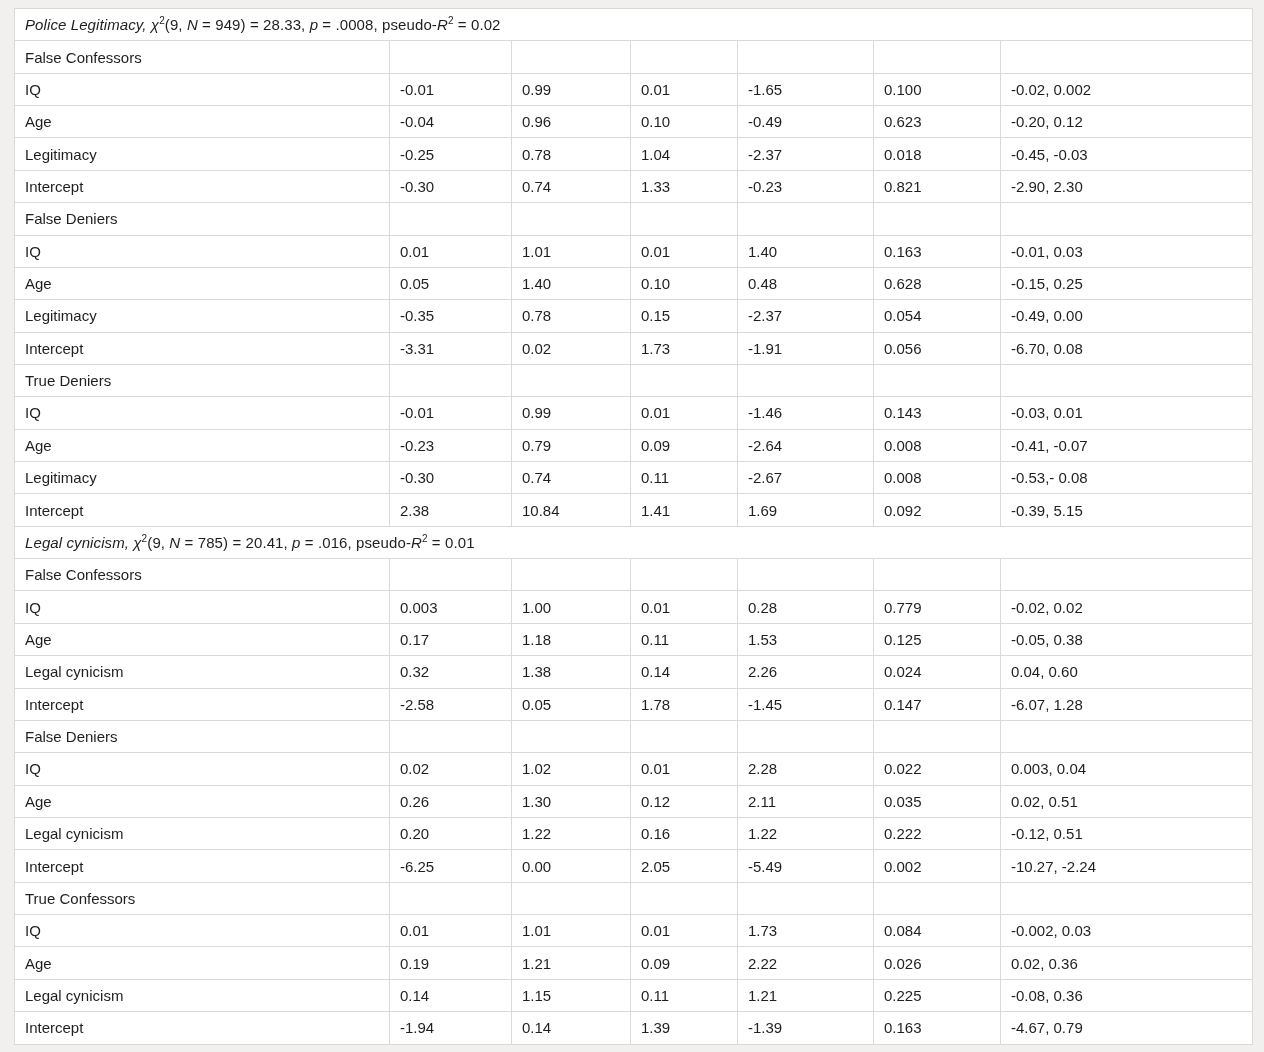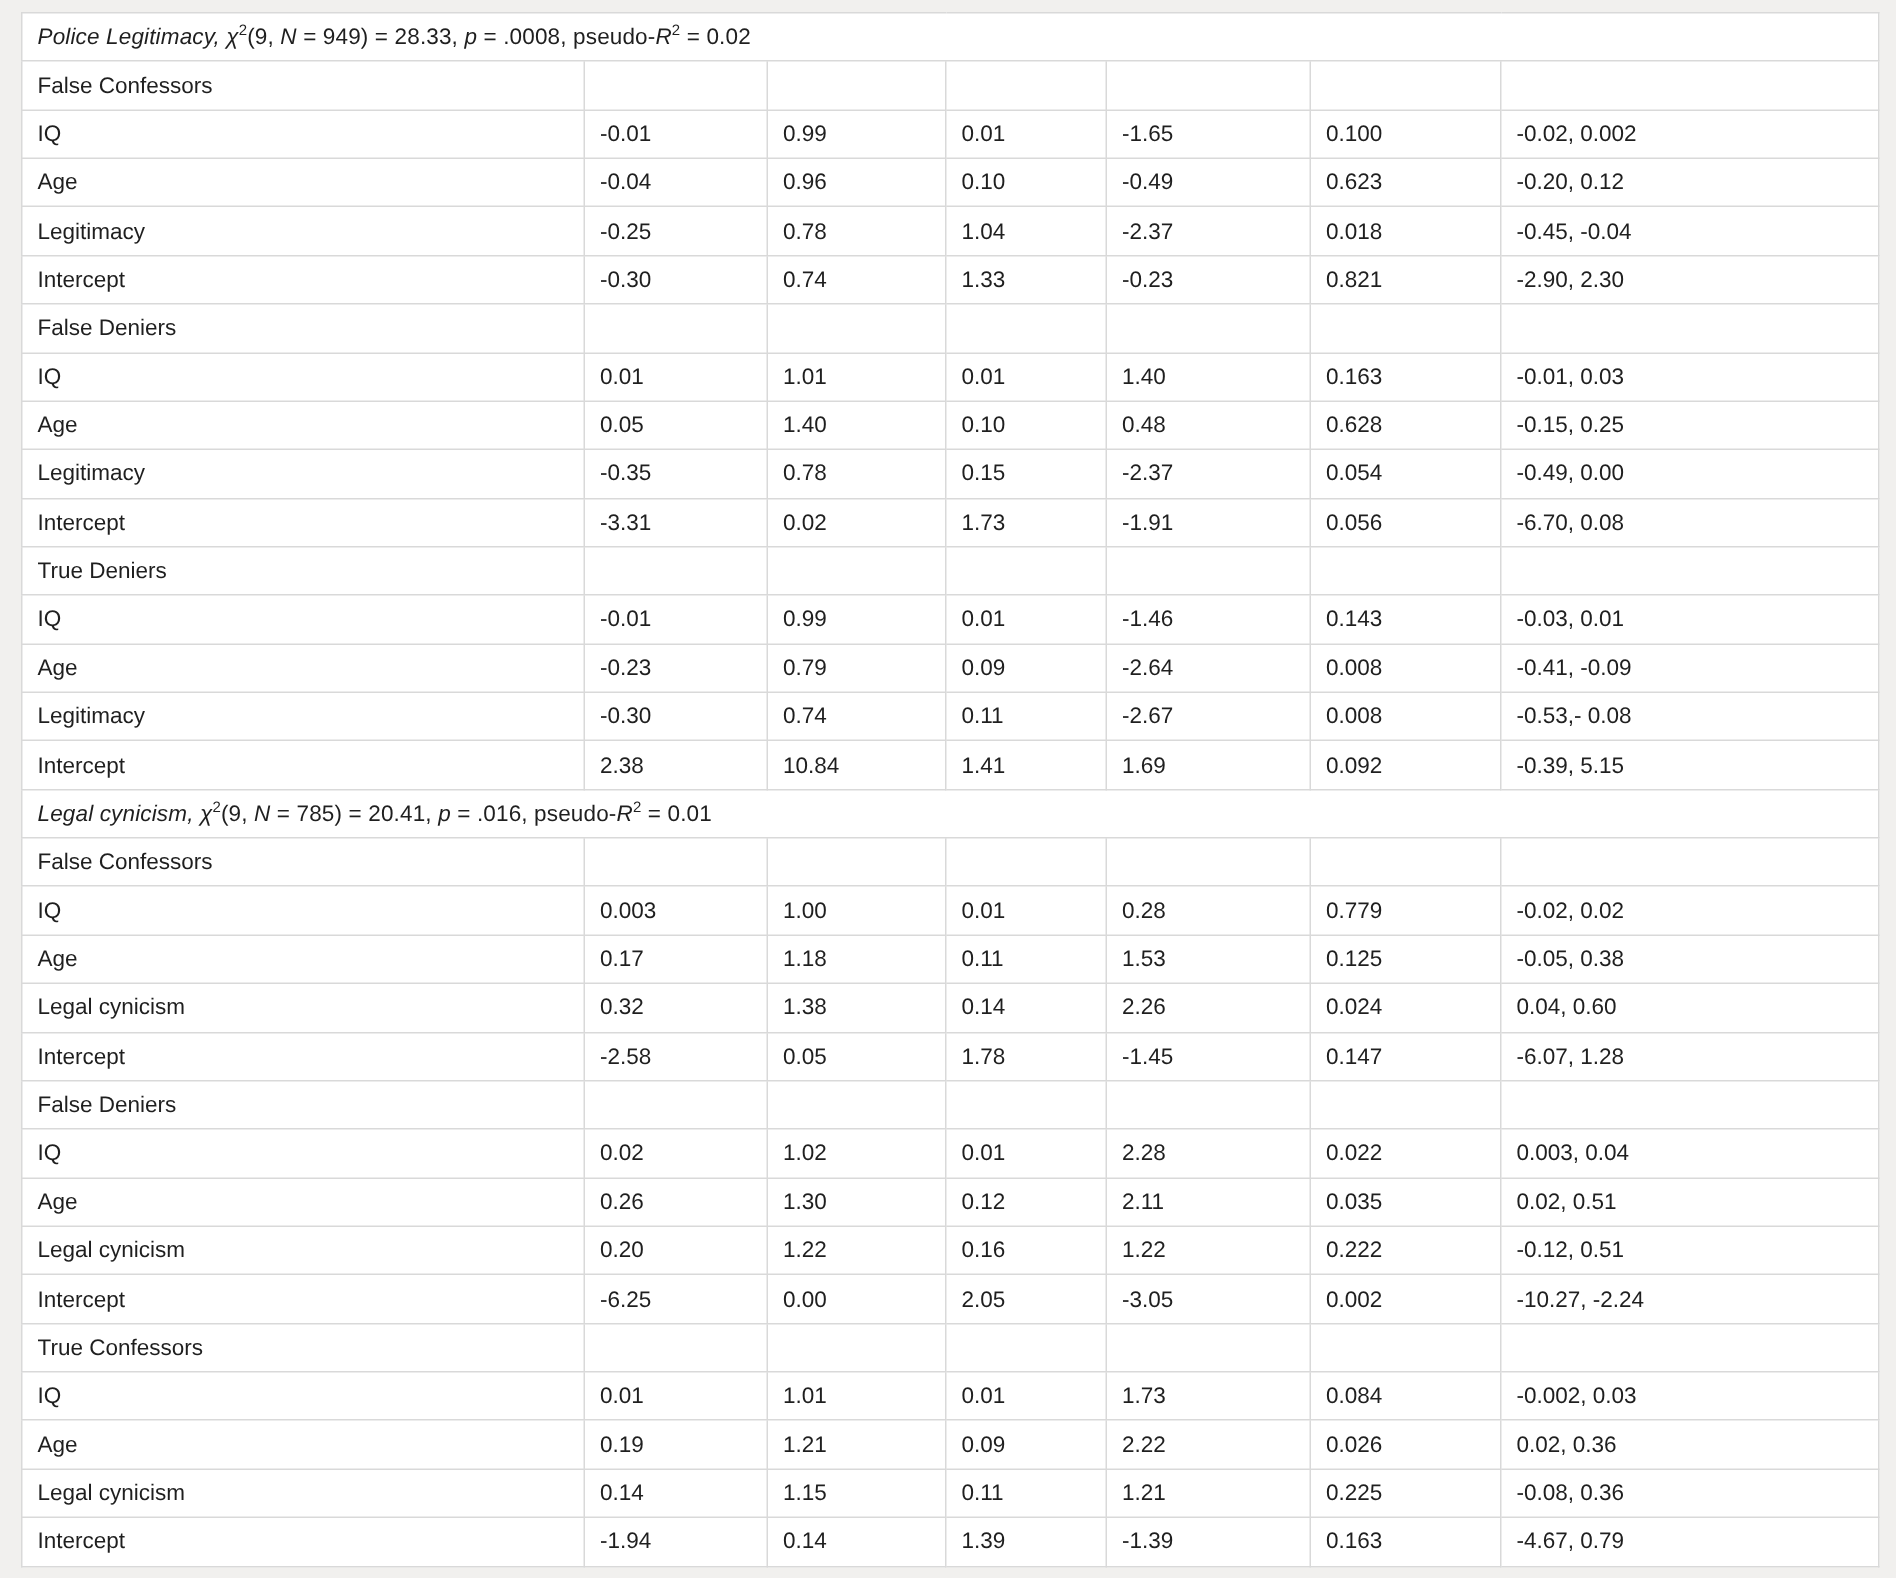--- a/index.html
+++ b/index.html
@@ -88,21 +88,21 @@
           <td>0.623</td>
           <td>-0.20, 0.12</td>
         </tr>
         <tr>
           <td>Legitimacy</td>
           <td>-0.25</td>
           <td>0.78</td>
           <td>1.04</td>
           <td>-2.37</td>
           <td>0.018</td>
-          <td>-0.45, -0.04</td>
+          <td>-0.45, -0.03</td>
         </tr>
         <tr>
           <td>Intercept</td>
           <td>-0.30</td>
           <td>0.74</td>
           <td>1.33</td>
           <td>-0.23</td>
           <td>0.821</td>
           <td>-2.90, 2.30</td>
         </tr>
@@ -169,21 +169,21 @@
           <td>0.143</td>
           <td>-0.03, 0.01</td>
         </tr>
         <tr>
           <td>Age</td>
           <td>-0.23</td>
           <td>0.79</td>
           <td>0.09</td>
           <td>-2.64</td>
           <td>0.008</td>
-          <td>-0.41, -0.09</td>
+          <td>-0.41, -0.07</td>
         </tr>
         <tr>
           <td>Legitimacy</td>
           <td>-0.30</td>
           <td>0.74</td>
           <td>0.11</td>
           <td>-2.67</td>
           <td>0.008</td>
           <td>-0.53,- 0.08</td>
         </tr>
@@ -278,21 +278,21 @@
           <td>0.16</td>
           <td>1.22</td>
           <td>0.222</td>
           <td>-0.12, 0.51</td>
         </tr>
         <tr>
           <td>Intercept</td>
           <td>-6.25</td>
           <td>0.00</td>
           <td>2.05</td>
-          <td>-3.05</td>
+          <td>-5.49</td>
           <td>0.002</td>
           <td>-10.27, -2.24</td>
         </tr>
         <tr>
           <td>True Confessors</td>
           <td></td>
           <td></td>
           <td></td>
           <td></td>
           <td></td>

